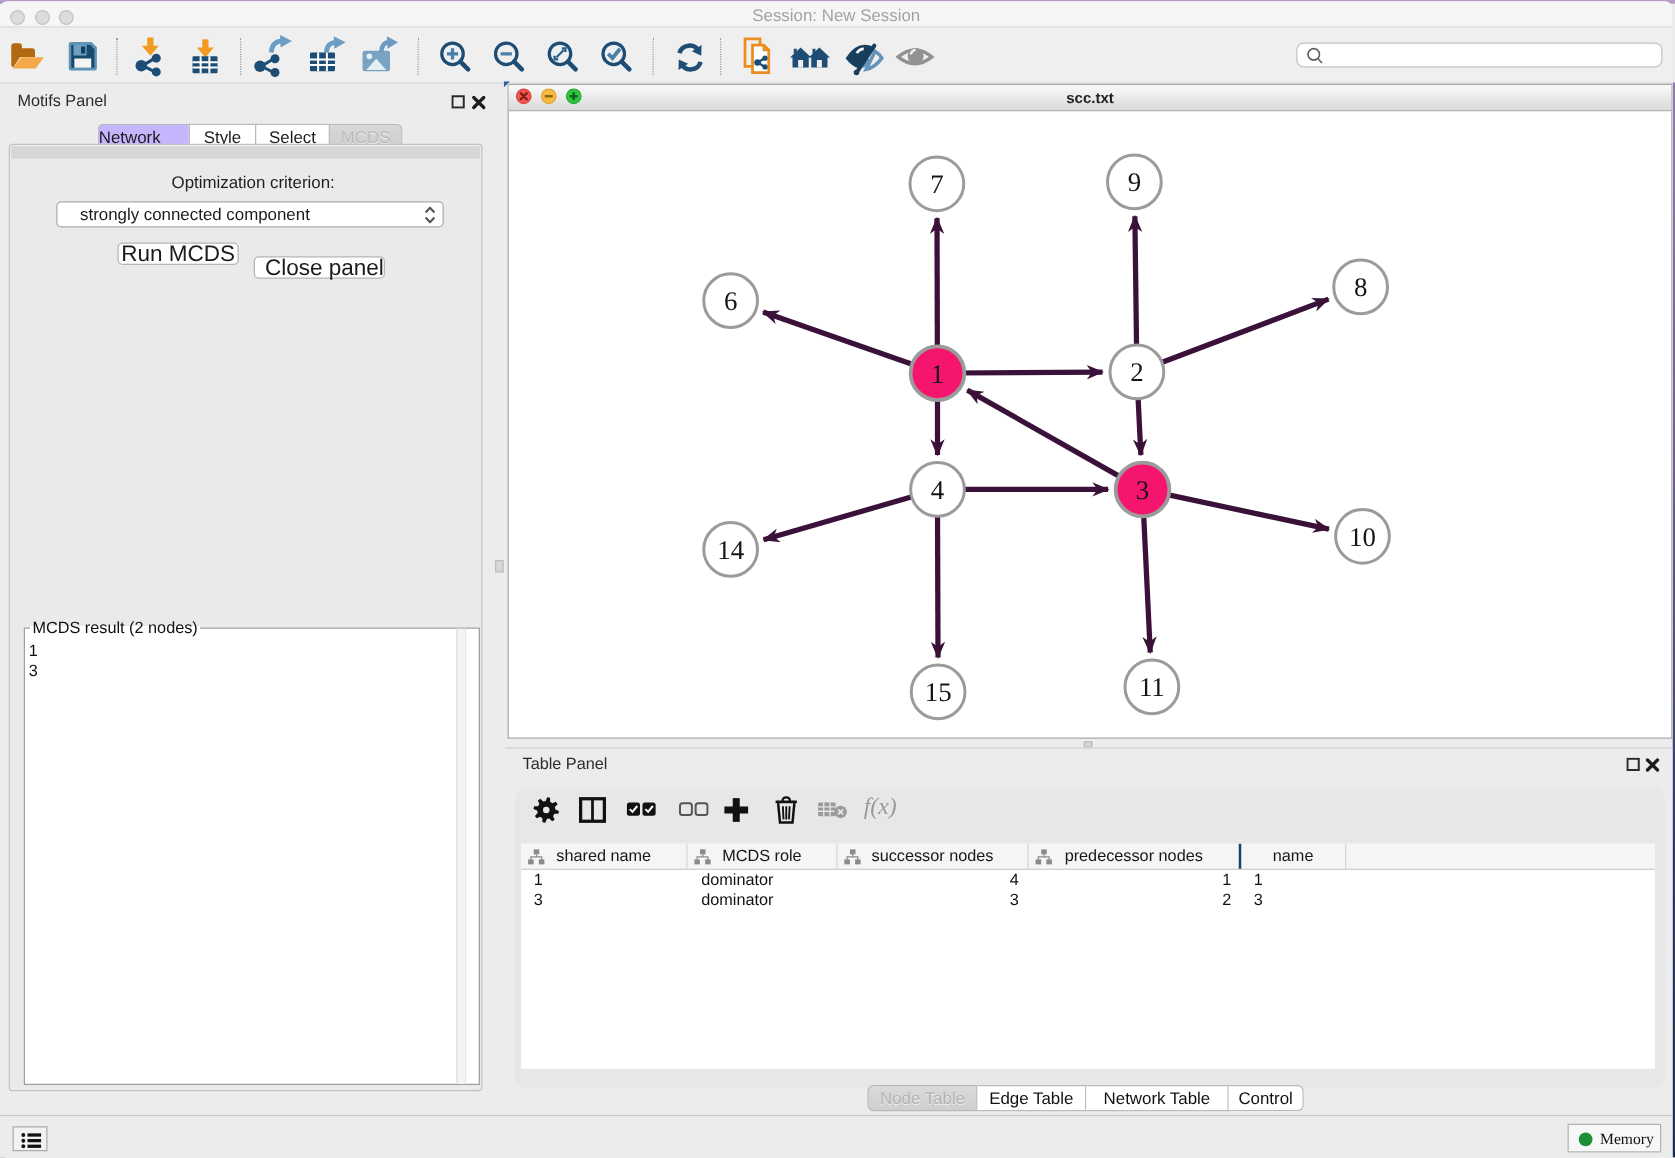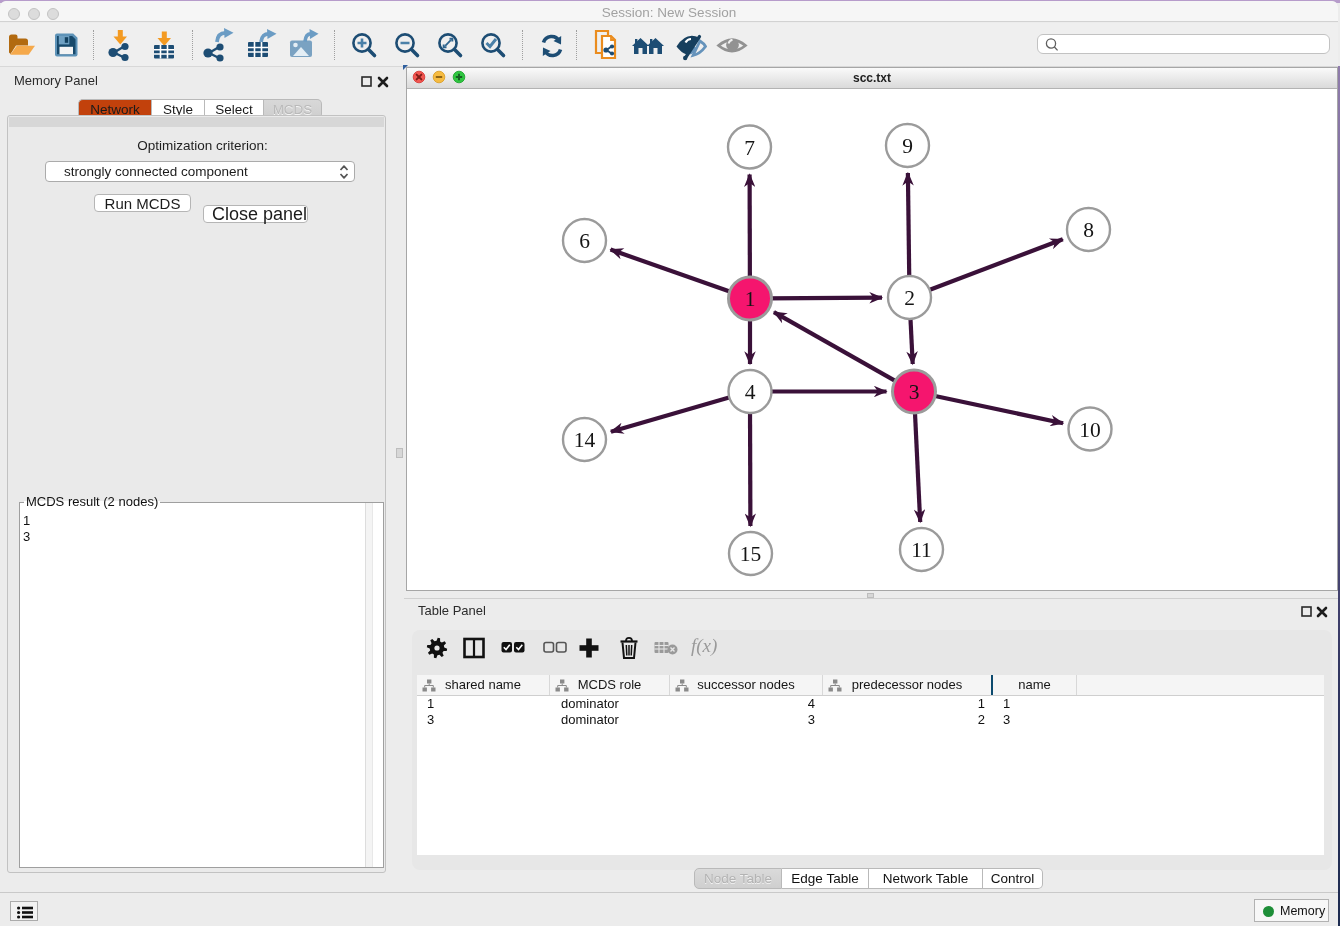--- a/index.html
+++ b/index.html
@@ -173,48 +173,48 @@
     <div class="abs" style="left:1037px;top:10.5px;width:293px;height:20px;background:#ffffff;border:1px solid #c2c2c2;border-radius:6px;">
       <svg class="abs" style="left:6px;top:2.5px;" width="17" height="16" viewBox="0 0 17 16">
           <circle cx="7" cy="6.5" r="4.6" fill="none" stroke="#5f5f5f" stroke-width="1.3"></circle>
           <line x1="10.4" y1="10" x2="13.6" y2="13.4" stroke="#5f5f5f" stroke-width="1.3"></line>
         </svg>
     </div>
   </div>
   <div class="abs" style="left:0;top:65px;width:1338px;height:1px;background:#d8d8d8;"></div>
 
   <div class="abs" style="left:0;top:66px;width:392px;height:825px;background:#ececec;">
-    <div class="abs" style="left:14px;top:6px;font-size:13px;color:#2c2c2c;">Memory Panel</div>
+    <div class="abs" style="left:14px;top:6px;font-size:13px;color:#2c2c2c;">Motifs Panel</div>
     <svg class="abs" style="left:361px;top:9px;" width="11" height="11" viewBox="0 0 11 11">
         <rect x="1" y="1" width="9" height="9" fill="none" stroke="#2a2a2a" stroke-width="1.6"></rect>
       </svg>
     <svg class="abs" style="left:377px;top:9px;" width="12" height="12" viewBox="0 0 12 12">
         <path d="M2,2 L10,10 M10,2 L2,10" stroke="#1c1c1c" stroke-width="2.6" stroke-linecap="round"></path>
       </svg>
 
     <div class="abs" style="left:78px;top:32px;height:20px;display:flex;font-size:13.5px;">
-      <div style="width:73px;background:#c2410c;border:1px solid #b9b9b9;border-right:none;border-radius:5px 0 0 5px;text-align:center;line-height:19px;color:#1b1b1b;">Network</div>
+      <div style="width:73px;background:#c4b5fd;border:1px solid #b9b9b9;border-right:none;border-radius:5px 0 0 5px;line-height:19px;color:#1b1b1b;">Network</div>
       <div style="width:53px;background:#ffffff;border:1px solid #b9b9b9;border-right:none;text-align:center;line-height:19px;color:#1b1b1b;">Style</div>
       <div style="width:60px;background:#ffffff;border:1px solid #b9b9b9;text-align:center;line-height:19px;color:#1b1b1b;">Select</div>
       <div style="width:58px;background:linear-gradient(#d8d8d8,#cecece);border:1px solid #b9b9b9;border-left:none;border-radius:0 5px 5px 0;text-align:center;line-height:19px;color:#b9b9b9;text-shadow:0 1px 0 #f4f4f4;">MCDS</div>
     </div>
 
     <div class="abs" style="left:7px;top:48px;width:379px;height:758px;background:#eaeaea;border:1px solid #c2c2c2;border-radius:3px;">
       <div class="abs" style="left:1px;top:1px;width:375px;height:10px;background:#d7d7d7;"></div>
       <div class="abs" style="left:37px;top:45px;width:310px;height:21px;background:#ffffff;border:1px solid #ababab;border-radius:4px;">
         <div class="abs" style="left:18px;top:2px;font-size:13.5px;color:#1b1b1b;">strongly connected component</div>
         <svg class="abs" style="left:292px;top:3px;" width="12" height="14" viewBox="0 0 12 14">
             <path d="M2.5,5 L6,1.2 L9.5,5" fill="none" stroke="#555" stroke-width="1.7" stroke-linejoin="round"></path>
             <path d="M2.5,9 L6,12.8 L9.5,9" fill="none" stroke="#555" stroke-width="1.7" stroke-linejoin="round"></path>
           </svg>
       </div>
 
       <div class="abs" style="left:6px;top:22px;width:377px;text-align:center;font-size:13.5px;color:#1f1f1f;">Optimization criterion:</div>
 
-      <div class="abs" style="left:86px;top:78px;width:97px;height:18px;background:#ffffff;border:1px solid #b5b5b5;border-radius:4px;text-align:center;line-height:17px;font-size:15px;color:#1b1b1b;">Run MCDS</div>
+      <div class="abs" style="left:86px;top:78px;width:97px;height:18px;background:#ffffff;border:1px solid #b5b5b5;border-radius:4px;text-align:center;line-height:17px;font-size:18px;color:#1b1b1b;">Run MCDS</div>
       <div class="abs" style="left:195px;top:78px;width:105px;height:18px;background:#ffffff;border:1px solid #b5b5b5;border-radius:4px;text-align:right;line-height:17px;font-size:18px;color:#1b1b1b;margin-top:11px;">Close panel</div>
 
       <div class="abs" style="left:11px;top:386px;width:365px;height:366px;background:#ffffff;border:1px solid #9f9f9f;"></div>
       <div class="abs" style="left:16px;top:379px;height:13px;line-height:13px;font-size:13px;color:#111;background:linear-gradient(#eaeaea 46%,#ffffff 46%);padding:0 2px;">MCDS result (2 nodes)</div>
       <div class="abs" style="left:15px;top:397px;font-size:13px;color:#111;">1</div>
       <div class="abs" style="left:15px;top:413px;font-size:13px;color:#111;">3</div>
       <div class="abs" style="left:357px;top:387px;width:8px;height:364px;background:#f4f4f4;border-left:1px solid #ddd;border-right:1px solid #e8e8e8;"></div>
     </div>
 
   </div>
@@ -404,21 +404,21 @@
     </div>
 
     <div class="abs" style="left:290px;top:269px;height:21px;display:flex;font-size:13.5px;">
       <div style="width:88px;background:linear-gradient(#dadada,#cfcfcf);border:1px solid #b9b9b9;border-radius:5px 0 0 5px;text-align:center;line-height:20px;color:#b3b3b3;text-shadow:0 1px 0 #f2f2f2;">Node Table</div>
       <div style="width:87px;background:#ffffff;border:1px solid #b9b9b9;border-left:none;text-align:center;line-height:20px;color:#111;">Edge Table</div>
       <div style="width:114px;background:#ffffff;border:1px solid #b9b9b9;border-left:none;text-align:center;line-height:20px;color:#111;">Network Table</div>
       <div style="width:60px;background:#ffffff;border:1px solid #b9b9b9;border-left:none;border-radius:0 5px 5px 0;text-align:center;line-height:20px;color:#111;">Control</div>
     </div>
   </div>
 
-  <div class="abs" style="left:0;top:891px;width:1338px;height:35px;background:#ececec;border-top:1px solid #c9c9c9;">
+  <div class="abs" style="left:0;top:891px;width:1338px;height:35px;background:#ececec;border-top:1px solid #c9c9c9;font-family:Liberation Serif, serif;">
     <div class="abs" style="left:10px;top:8px;width:28px;height:20px;background:#f2f2f2;border:1px solid #ababab;">
       <svg class="abs" style="left:6px;top:3.5px;" width="16" height="13" viewBox="0 0 16 13">
         <circle cx="1.6" cy="2" r="1.6" fill="#111"></circle>
           <circle cx="1.6" cy="6.5" r="1.6" fill="#111"></circle>
           <circle cx="1.6" cy="11" r="1.6" fill="#111"></circle>
         <rect x="5" y="0.7" width="11" height="2.6" fill="#111"></rect>
           <rect x="5" y="5.2" width="11" height="2.6" fill="#111"></rect>
           <rect x="5" y="9.7" width="11" height="2.6" fill="#111"></rect>
       </svg>
     </div>

